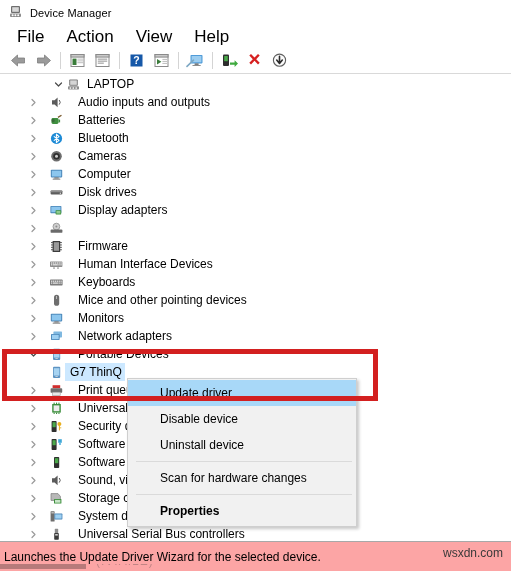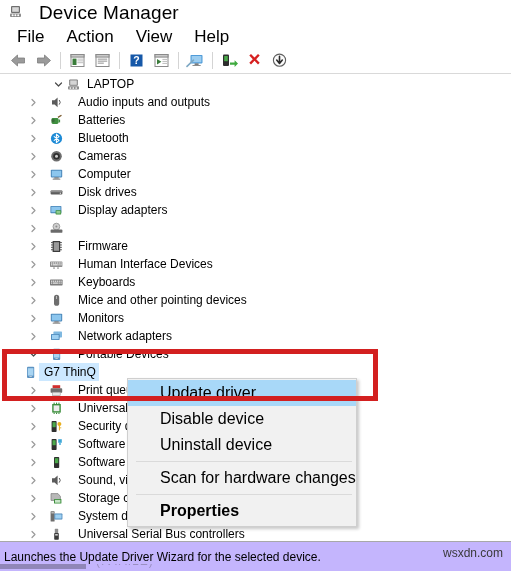--- a/index.html
+++ b/index.html
@@ -10,21 +10,21 @@
     font-size:12px;color:#000;
     -webkit-font-smoothing:antialiased;
   }
   .window{position:relative;width:511px;height:571px;background:#fff;overflow:hidden;}
 
   
   .titlebar{
     height:25px;display:flex;align-items:center;gap:7px;
     padding:0 0 0 8px;background:#ffffff;
   }
-  .title-text{font-size:19px;color:#000;letter-spacing:.1px;margin-left:9px;}
+  .title-text{font-size:11px;color:#000;letter-spacing:.1px;}
 
   
   .menubar{
     height:23px;display:flex;align-items:center;
     padding-left:6px;background:#ffffff;
   }
   .menubar .mi{
     font-size:17px;padding:3px 11px;color:#000;cursor:default;
   }
 
@@ -50,48 +50,48 @@
   }
   .tw{width:13px;height:18px;display:flex;align-items:center;justify-content:center;flex:0 0 13px;}
   .tw svg{display:block;}
   .ticon{width:17px;height:18px;display:flex;align-items:center;justify-content:center;flex:0 0 17px;}
   .tlabel{font-size:12px;padding-left:5px;color:#000;line-height:18px;}
   .sel .tlabel{background:#cce8ff;padding-right:3px;}
 
   
   .lvl0{padding-left:10px;margin-left:42px;}
   .lvl1{padding-left:27px;gap:8px;}
-  .lvl2{padding-left:22px;}
+  .lvl2{padding-left:48px;}
 
   
   .redbox{
     position:absolute;left:2px;top:349px;width:376px;height:52px;
     border:5px solid #d32020;box-sizing:border-box;
     pointer-events:none;z-index:40;
   }
 
   
   .ctxmenu{
     position:absolute;left:127px;top:378px;width:228px;
     background:#f1f1f1;border:1px solid #cfcfcf;
     box-shadow:2px 2px 3px rgba(0,0,0,.22);
     z-index:30;padding:1px 0 2px 0;
   }
   .ctx-item{
-    height:26px;line-height:26px;padding-left:32px;font-size:16px;color:#000;
+    height:26px;line-height:26px;padding-left:32px;font-size:12px;color:#000;
     cursor:default;white-space:nowrap;
   }
   .ctx-item.hl{background:#a8d8f8;}
   .ctx-item.bold{font-weight:bold;}
   .ctx-sep{height:1px;background:#dadada;margin:3px 4px 3px 8px;}
 
   
   .statusbar{
     position:absolute;left:0;right:0;bottom:0;height:29px;
-    background:#c4b5fd;border-top:1px solid #a8a8a8;
+    background:#fca5a5;border-top:1px solid #a8a8a8;
     display:flex;align-items:center;
   }
   .status-text{font-size:12px;padding-left:4px;color:#000;}
   .watermark{
     position:absolute;right:8px;top:4px;font-size:12px;color:#3a3a3a;
   }
   .status-ghost{
     position:absolute;left:0;bottom:0;height:7px;width:511px;overflow:hidden;
     opacity:.30;
   }

